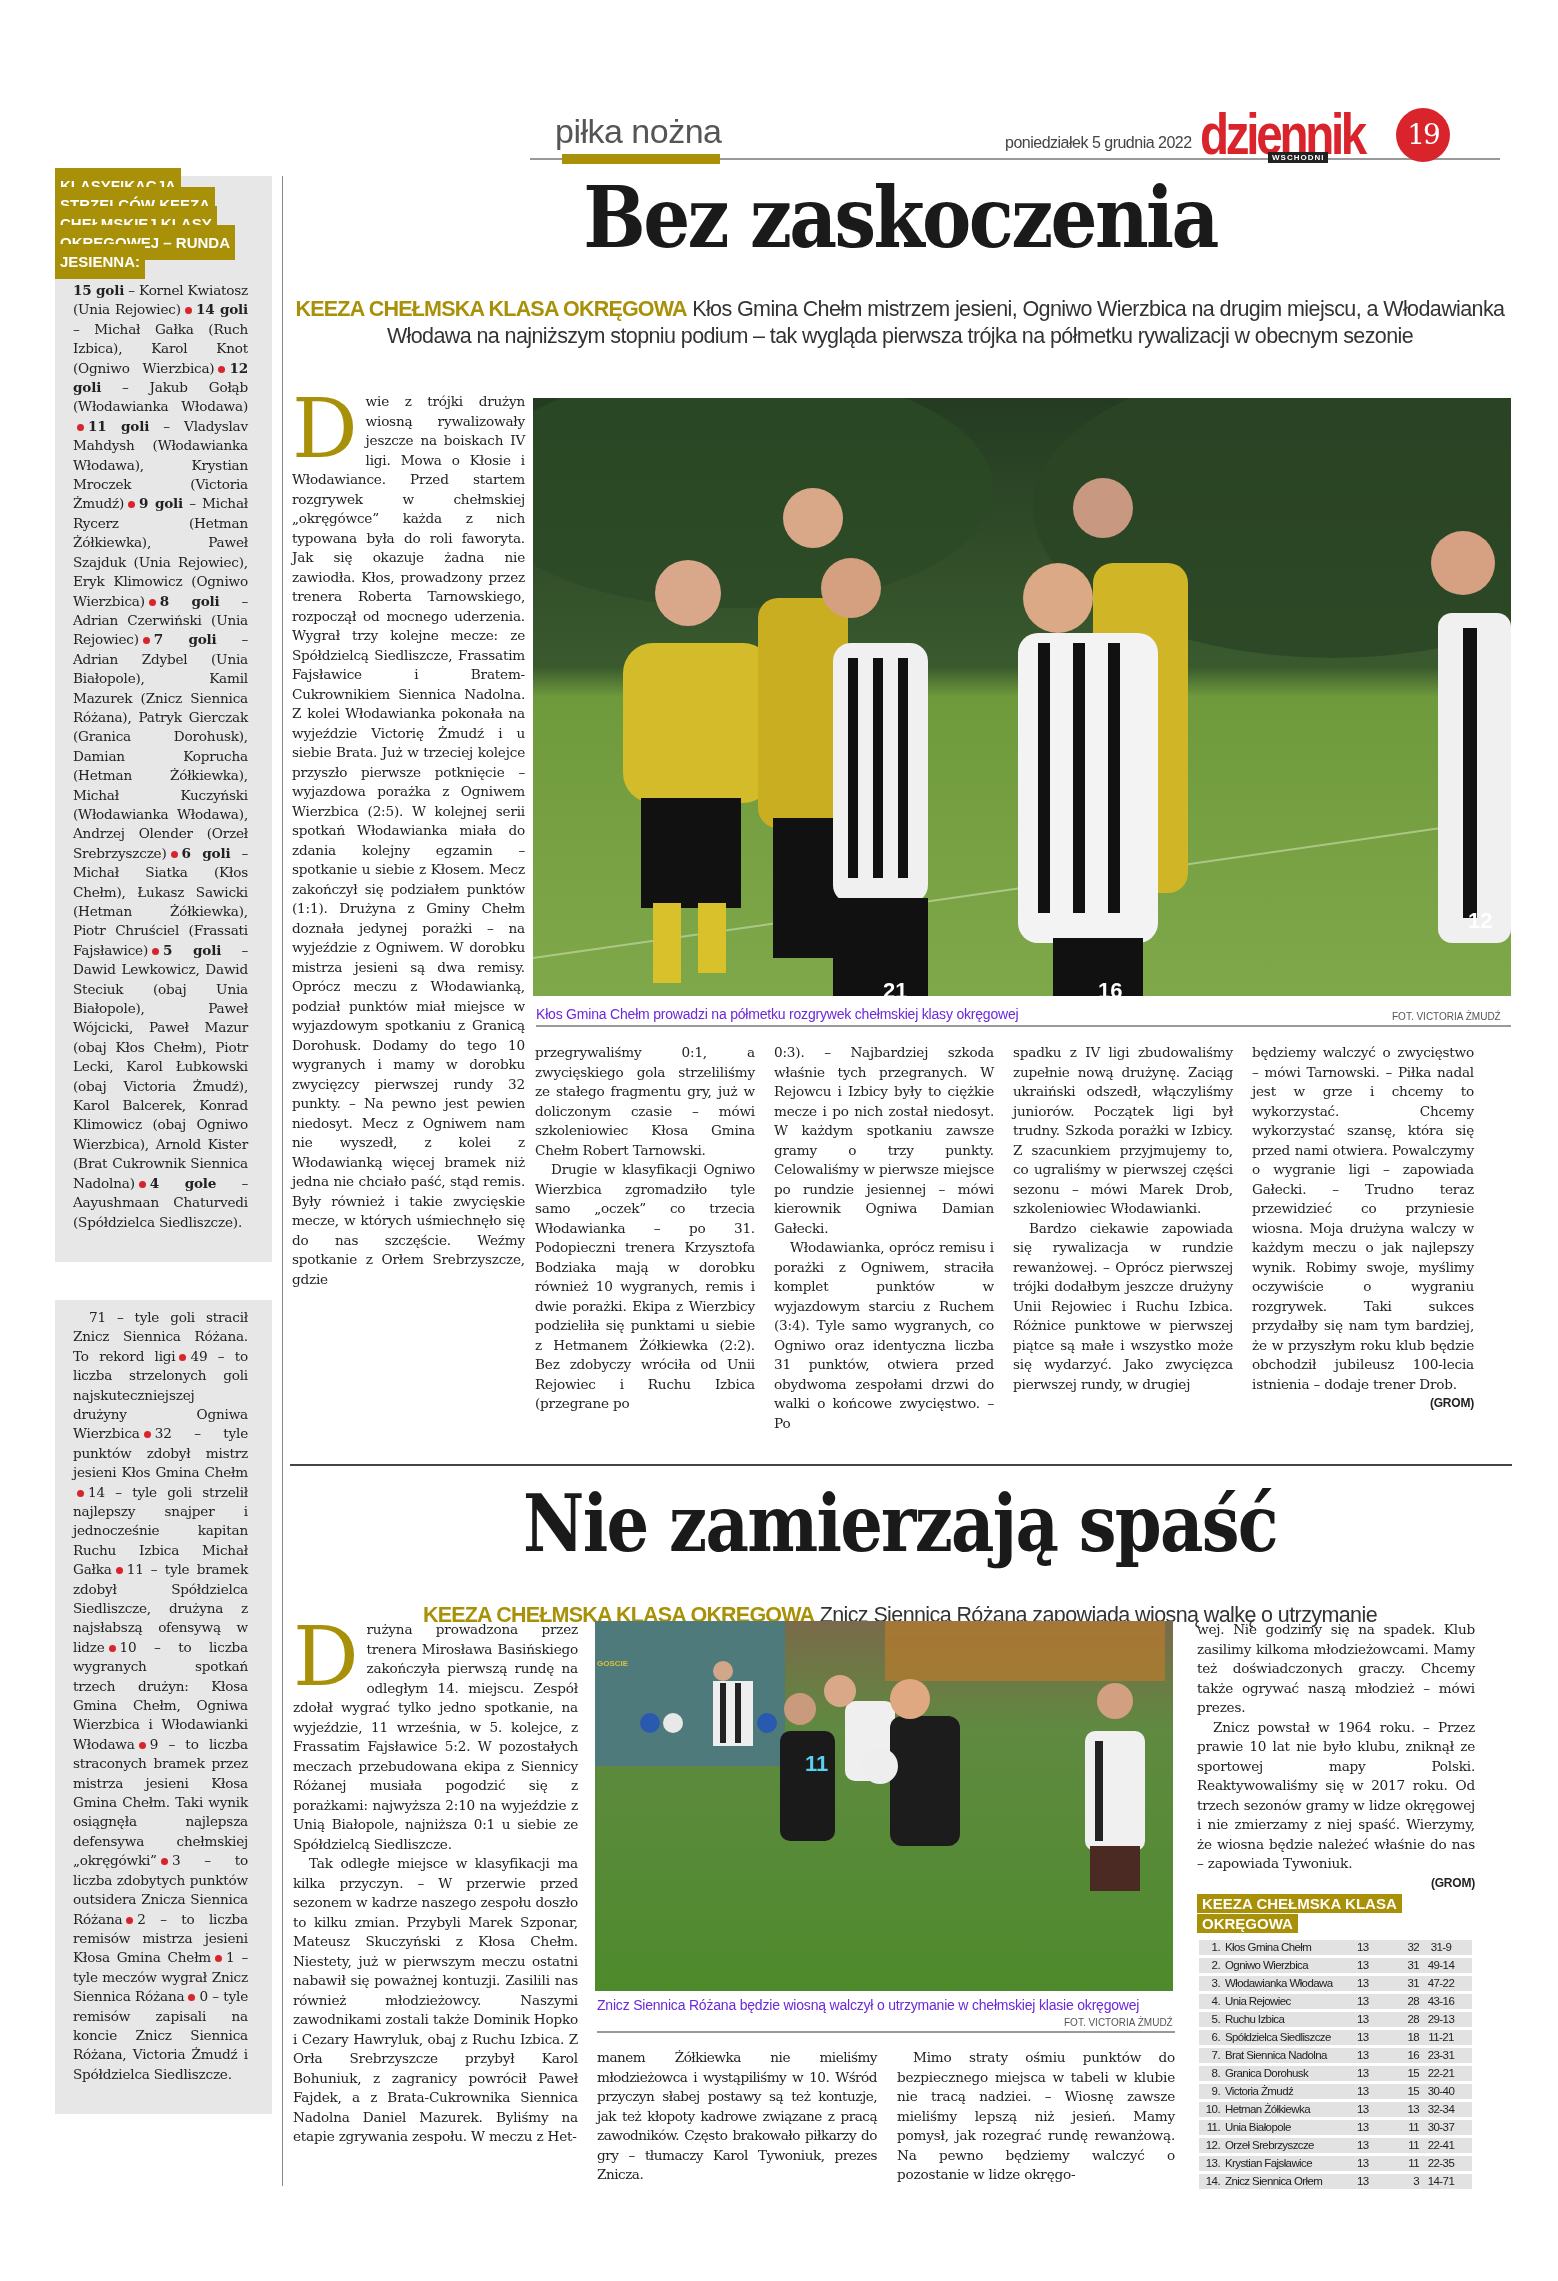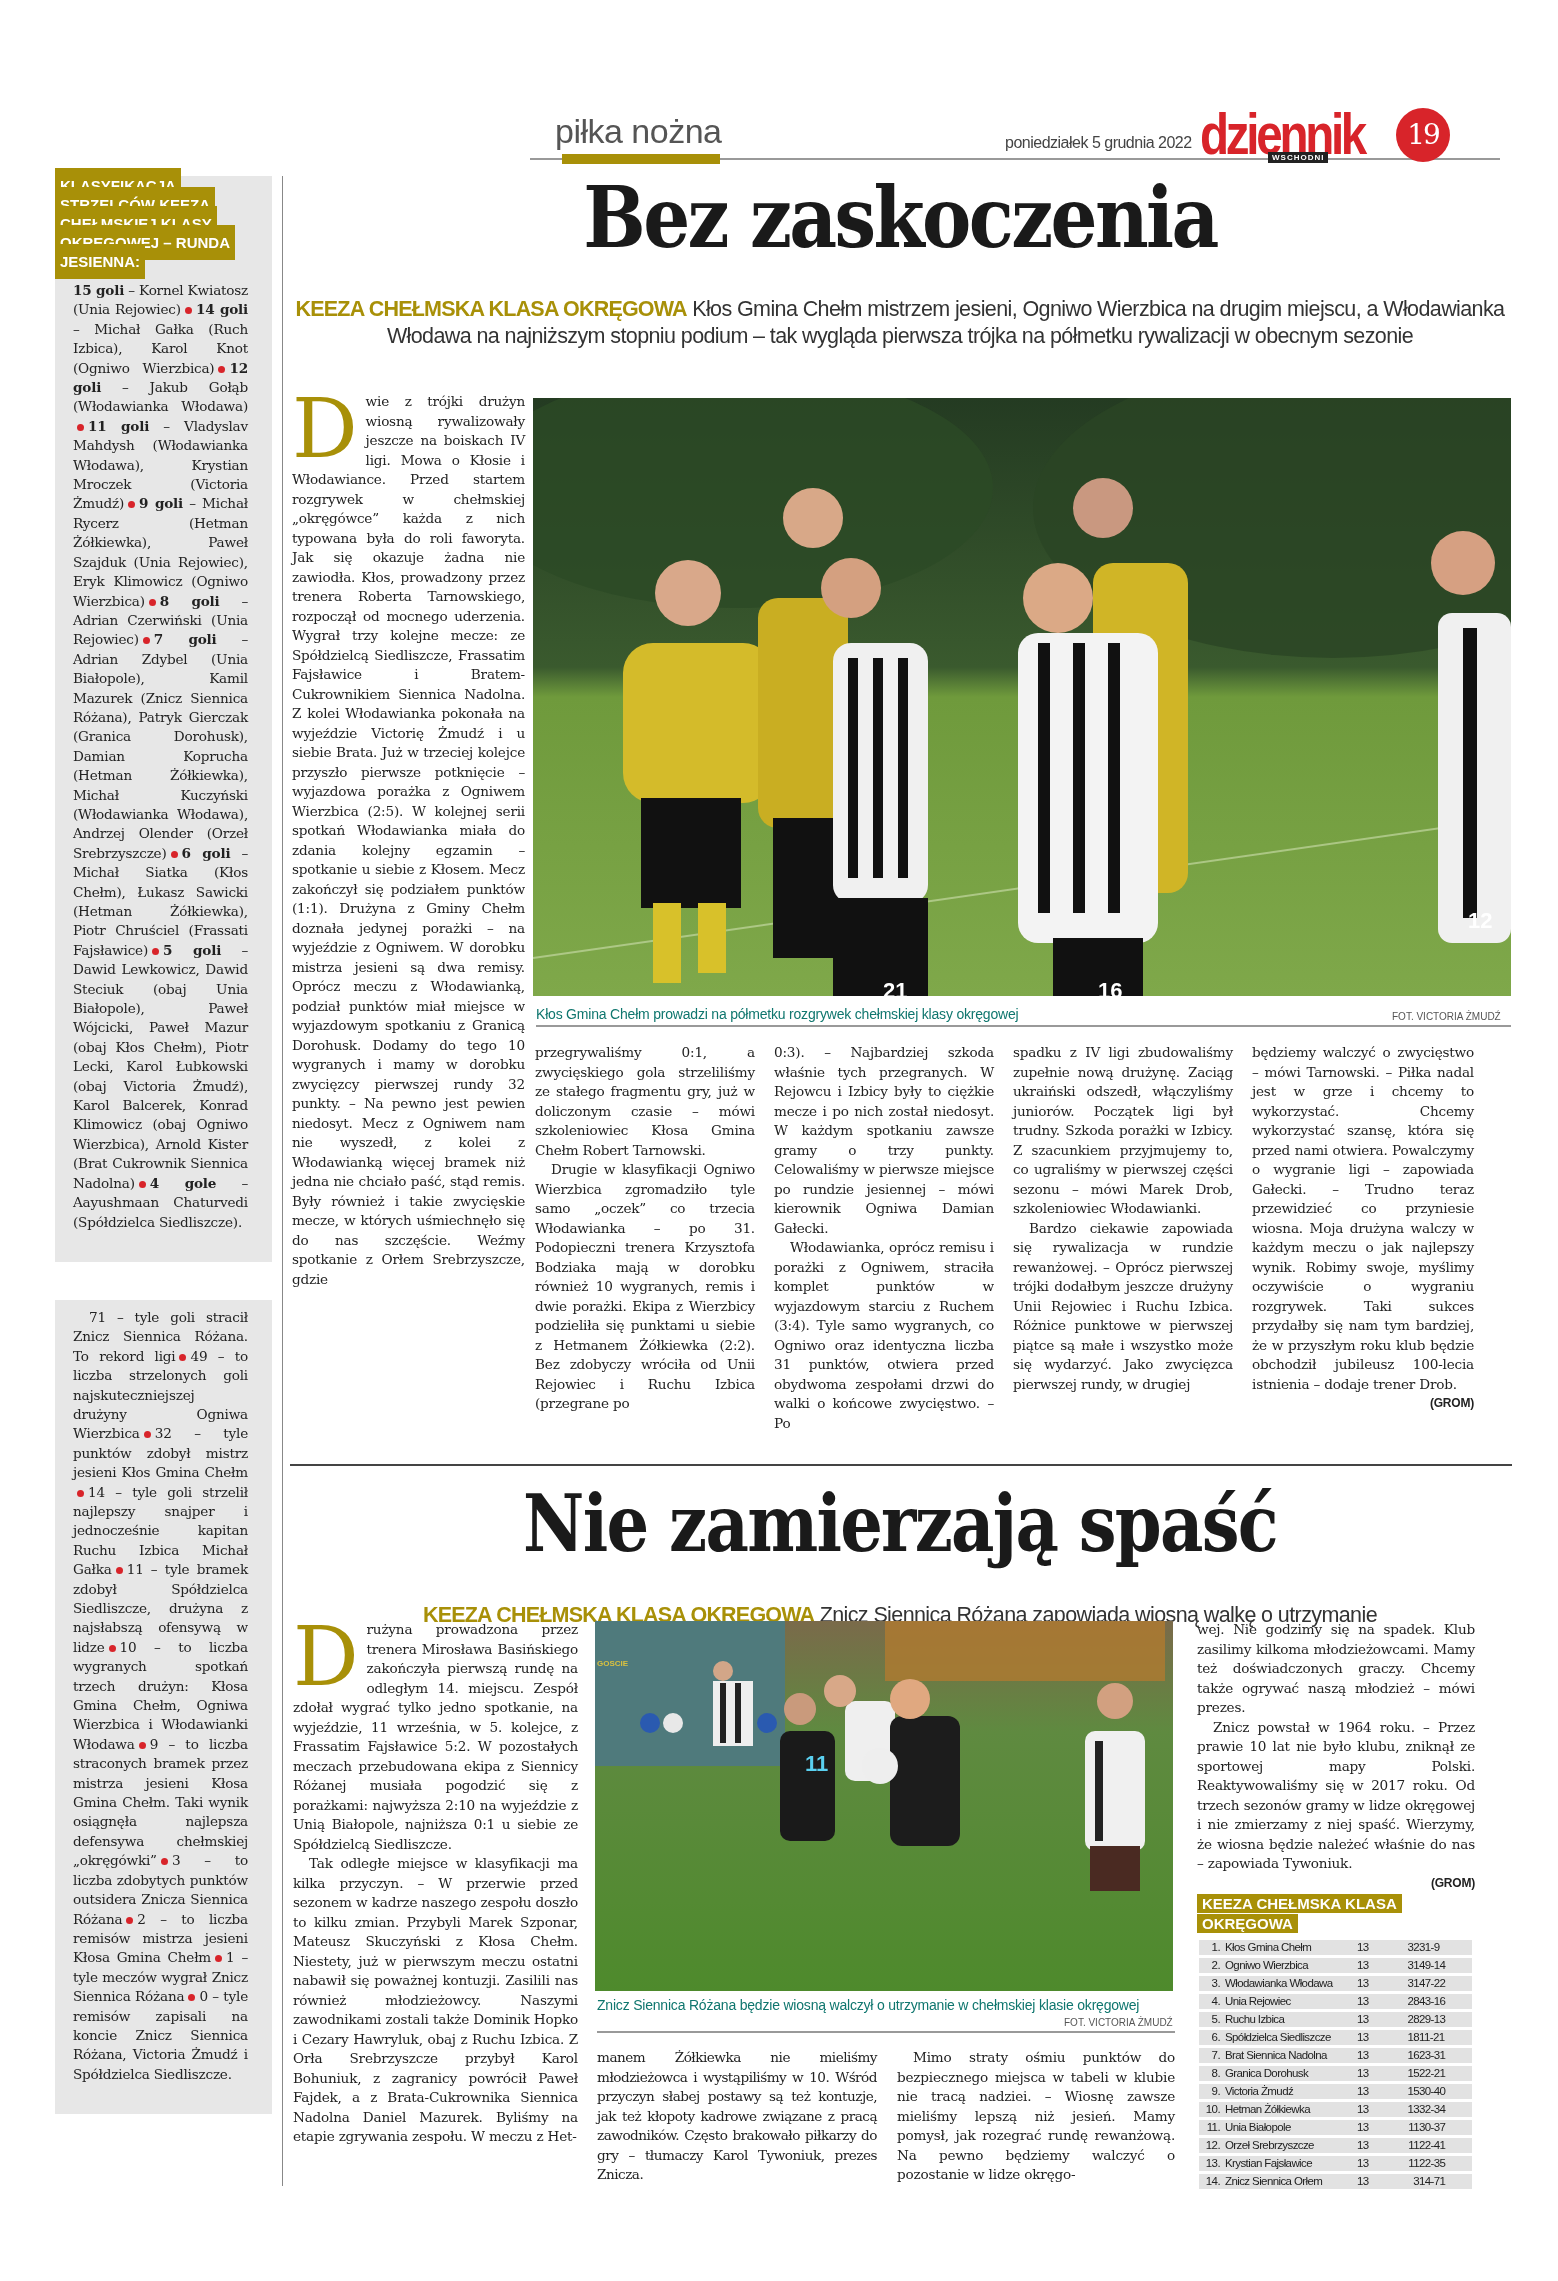--- a/index.html
+++ b/index.html
@@ -35,37 +35,37 @@
   .lead2 { top: 1602px; }
 
   .col { position: absolute; font-family: "DejaVu Serif", serif; font-size: 13.6px; line-height: 19.5px; text-align: justify; color: #222; letter-spacing: -0.2px; }
   .col p { text-indent: 16px; }
   .col p.noind { text-indent: 0; }
   .dropcap { float: left; font-family: "DejaVu Serif", serif; font-size: 82px; line-height: 70px; color: #a89008; margin: 2px 8px 0 0; }
   .sign { text-align: right; font-family: "Liberation Sans", sans-serif; font-weight: bold; font-size: 12px; text-indent: 0 !important; }
 
   .photo1 { position: absolute; left: 533px; top: 398px; width: 978px; height: 598px; overflow: hidden; background: #2f4a2a; }
   .photo2 { position: absolute; left: 595px; top: 1621px; width: 578px; height: 370px; overflow: hidden; background: #3f7a2c; }
-  .caption { position: absolute; font-family: "Liberation Sans", sans-serif; font-size: 14px; color: #0f766e; letter-spacing: -0.2px; }
+  .caption { position: absolute; font-family: "Liberation Sans", sans-serif; font-size: 14px; color: #6d28d9; letter-spacing: -0.2px; }
   .credit { position: absolute; font-family: "Liberation Sans", sans-serif; font-size: 10px; color: #555; letter-spacing: 0; }
   .capline { position: absolute; height: 2px; background: #999; }
   .hline { position: absolute; left: 290px; top: 1464px; width: 1222px; height: 2px; background: #444; }
 
   .title2 { position: absolute; left: 290px; top: 1474px; width: 1220px; text-align: center; font-family: "DejaVu Serif", serif; font-weight: bold; font-size: 78px; letter-spacing: -2px; color: #1a1a1a; line-height: 100px; transform: scaleX(0.86); }
 
   
   .tbl-head-wrap { position: absolute; left: 1197px; top: 1894px; width: 240px; line-height: 20px; }
   .tbl-head { display: inline; background: #a89008; color: #fff; font-family: "Liberation Sans", sans-serif; font-weight: 900; font-size: 15px; padding: 1px 5px; box-decoration-break: clone; -webkit-box-decoration-break: clone; }
   .tbl { position: absolute; left: 1199px; top: 1940px; width: 273px; font-family: "Liberation Sans", sans-serif; font-size: 11.5px; color: #222; }
   .tbl-row { display: flex; height: 15px; line-height: 15px; margin-bottom: 3px; background: #e2e2e2; letter-spacing: -0.6px; }
   .tbl-row .pos { width: 26px; text-align: right; padding-right: 5px; }
   .tbl-row .team { width: 132px; }
   .tbl-row .pl { width: 30px; text-align: left; }
   .tbl-row .pts { width: 32px; text-align: right; }
-  .tbl-row .gd { width: 48px; text-align: left; padding-right: 4px; }
+  .tbl-row .gd { width: 48px; text-align: center; padding-right: 4px; }
 </style>
 </head>
 <body>
 
 <div class="hdr-section">piłka nożna</div>
 <div class="hdr-bar"></div>
 <div class="hdr-accent"></div>
 <div class="hdr-date">poniedziałek 5 grudnia 2022</div>
 <div class="hdr-logo">
   <span class="word">dziennik</span>

